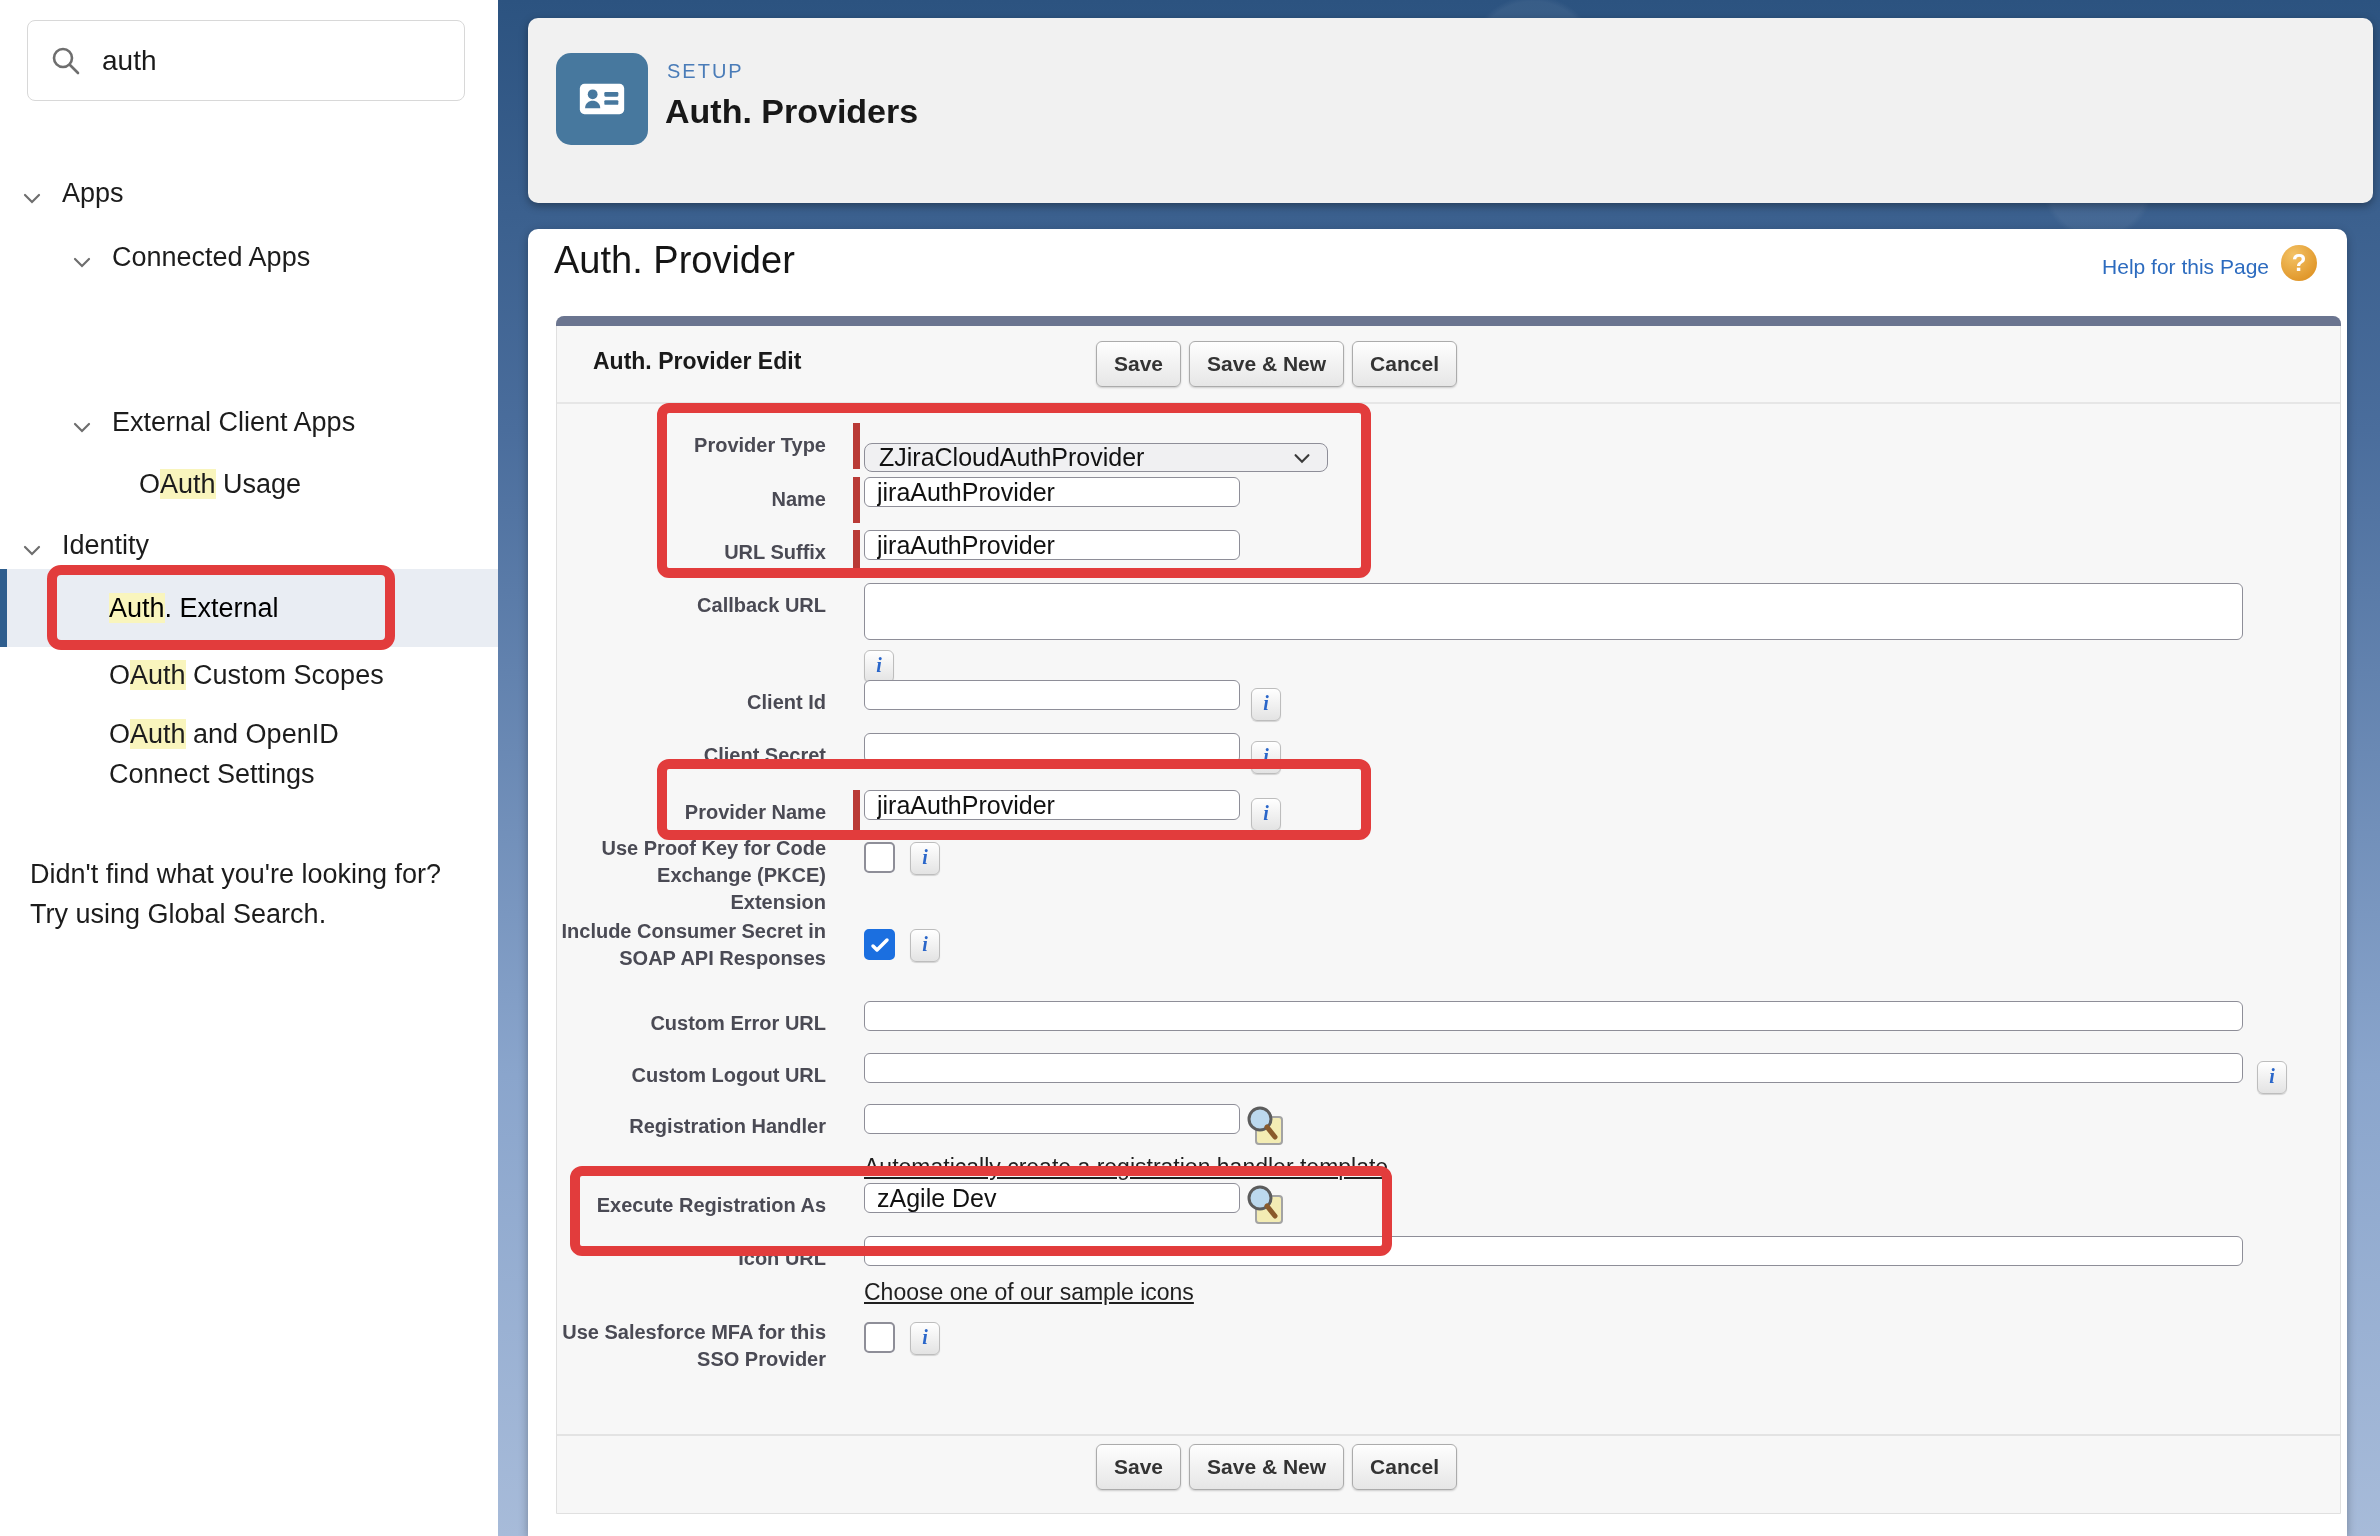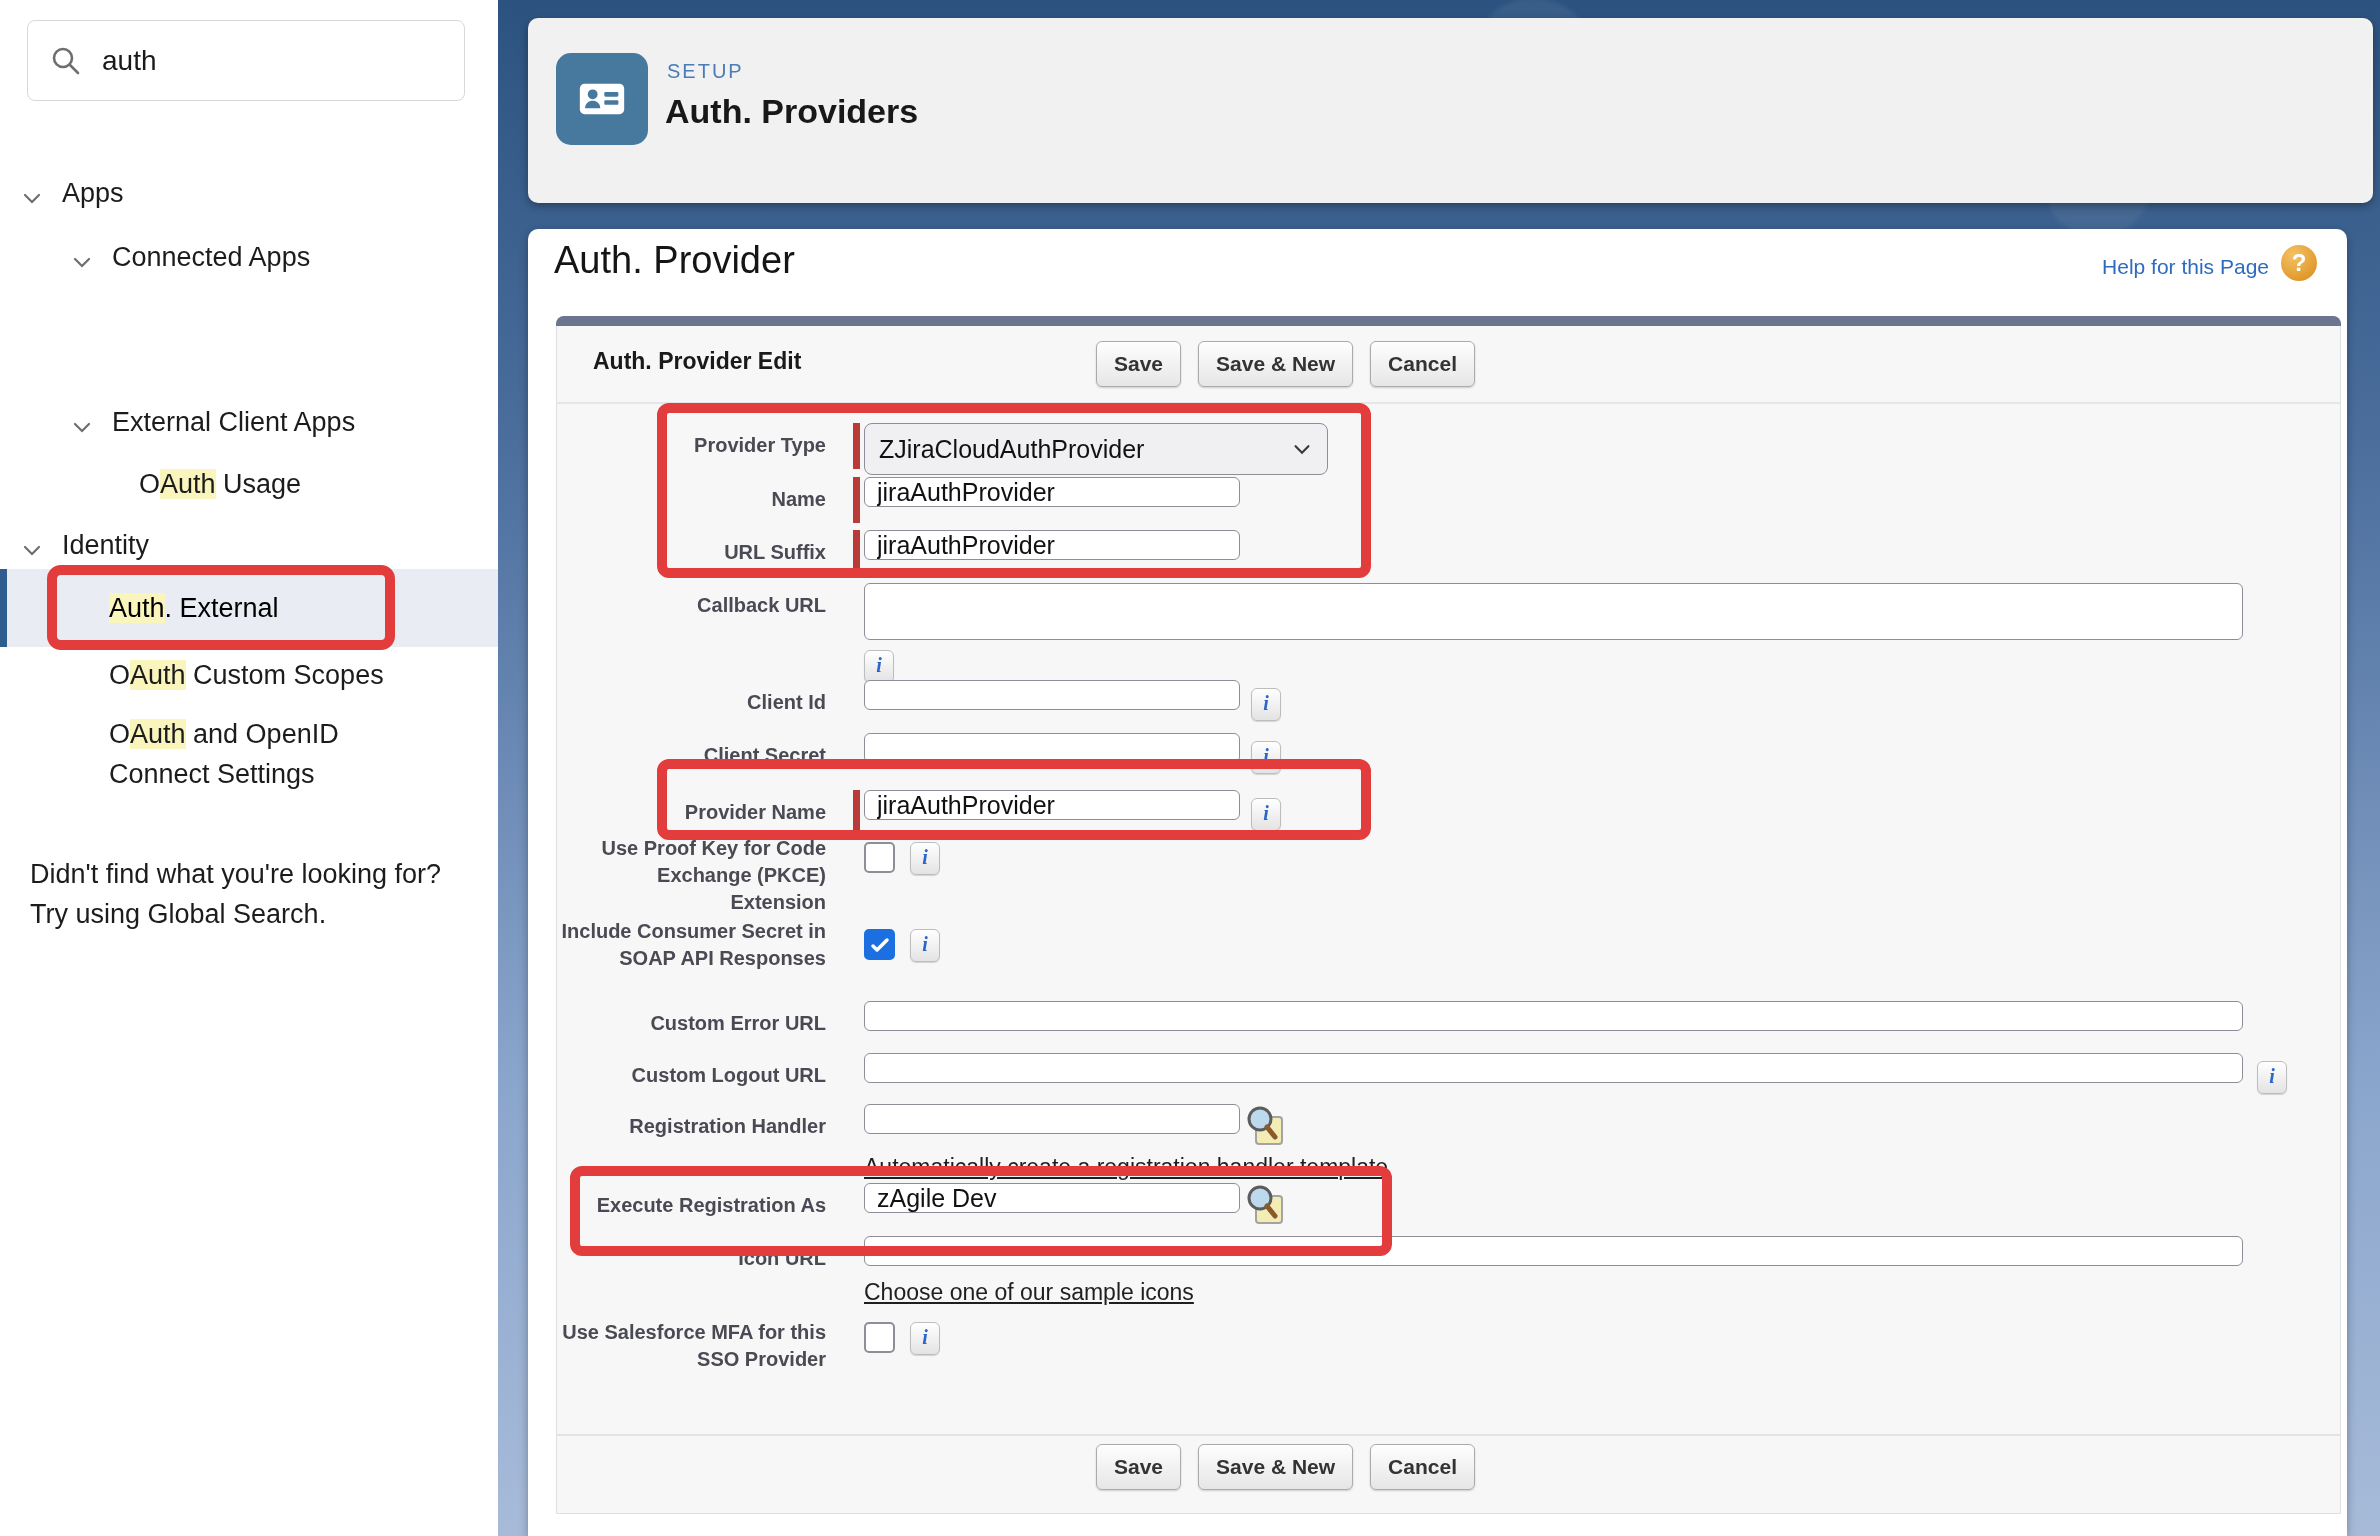--- a/index.html
+++ b/index.html
@@ -44,34 +44,34 @@
   .help-link{position:absolute;right:78px;top:26px;font-size:21px;color:#2c6bbf;text-decoration:none;}
   .help-icon{position:absolute;right:30px;top:16px;width:36px;height:36px;border-radius:50%;
     background:radial-gradient(circle at 35% 28%,#f3c express 0,#f3c265 0,#dd8f1f 90%);
     background:radial-gradient(circle at 35% 28%,#f3c265 0,#dd8f1f 90%);
     color:#fff;font-weight:700;font-size:24px;line-height:36px;text-align:center;}
   
   .section{position:absolute;left:28px;top:87px;width:1785px;height:1198px;background:#f7f7f7;border:1px solid #e0e0e0;border-radius:8px 8px 0 0;box-sizing:border-box;}
   .section-topbar{height:10px;background:#6b7590;border-radius:8px 8px 0 0;margin:-1px -1px 0 -1px;}
   .section-head{position:relative;height:76px;border-bottom:2px solid #e6e6e6;}
   .section-title{position:absolute;left:36px;top:22px;font-size:23px;font-weight:700;color:#1a1a1a;}
-  .btnrow{position:absolute;display:flex;gap:17px;}
+  .btnrow{position:absolute;display:flex;gap:8px;}
   .btnrow.top{left:539px;top:15px;}
   .btn{height:46px;padding:0 17px;font-family:"Liberation Sans",sans-serif;font-size:21px;font-weight:700;color:#333;
     background:linear-gradient(#fefefe,#e6e6e6);border:1px solid #ababab;border-radius:6px;box-shadow:0 1px 2px rgba(0,0,0,.18);cursor:pointer;}
   .form{position:absolute;left:0;right:0;top:86px;height:1112px;}
   .flabel{position:absolute;left:0;width:269px;text-align:right;font-size:20px;font-weight:700;color:#4a4a54;line-height:27px;}
   .reqbar{position:absolute;left:296px;width:7px;height:46px;background:#b93a36;}
   .finput{position:absolute;left:307px;height:30px;border:1.5px solid #8e8e98;border-radius:6px;background:#fff;
     font:25px "Liberation Sans",sans-serif;color:#111;padding:0 12px;box-sizing:border-box;}
   .narrow{width:376px;}
   .wide{width:1379px;}
   .ftext{position:absolute;left:307px;width:1379px;height:57px;border:1.5px solid #8e8e98;border-radius:6px;background:#fff;resize:none;box-sizing:border-box;font:24px "Liberation Sans",sans-serif;padding:6px 12px;}
-  .selectbox{position:absolute;left:307px;width:464px;height:52px;background:#f0f0f2;border:1.5px solid #8e8e98;border-radius:8px;
-    display:flex;align-items:center;justify-content:space-between;padding:0 14px;box-sizing:border-box;font-size:25px;color:#111;cursor:pointer;}
+  .selectbox{position:absolute;left:307px;width:464px;height:29px;background:#f0f0f2;border:1.5px solid #8e8e98;border-radius:8px;
+    display:flex;align-items:center;justify-content:space-between;padding:0 14px;box-sizing:border-box;font-size:25px;color:#111;cursor:pointer;margin-top:20px;}
   .infoicon{position:absolute;width:28px;height:31px;border:1px solid #bdbdbd;border-radius:6px;background:linear-gradient(#fff,#e3e3e3);
     color:#2a66c9;font:italic 700 20px "Liberation Serif",serif;text-align:center;line-height:29px;box-shadow:0 1px 1px rgba(0,0,0,.15);cursor:pointer;}
   .lookup{position:absolute;width:42px;height:44px;cursor:pointer;}
   .checkbox{position:absolute;left:307px;width:31px;height:31px;border:2px solid #8e8e98;border-radius:5px;background:#fff;box-sizing:border-box;cursor:pointer;}
   .checkbox.checked{background:#1b6fe0;border-color:#1b6fe0;display:flex;align-items:center;justify-content:center;}
   .flink{position:absolute;left:307px;font-size:23px;color:#1f1f1f;text-decoration:underline;cursor:pointer;}
   .fdivider{position:absolute;left:0;right:0;top:1031px;border-top:2px solid #e3e3e3;}
   .btnrow.bottom{left:539px;top:1041px;position:absolute;}
   
   .redbox{position:absolute;border:10px solid #e23c3c;border-radius:12px;box-sizing:border-box;z-index:25;pointer-events:none;}

